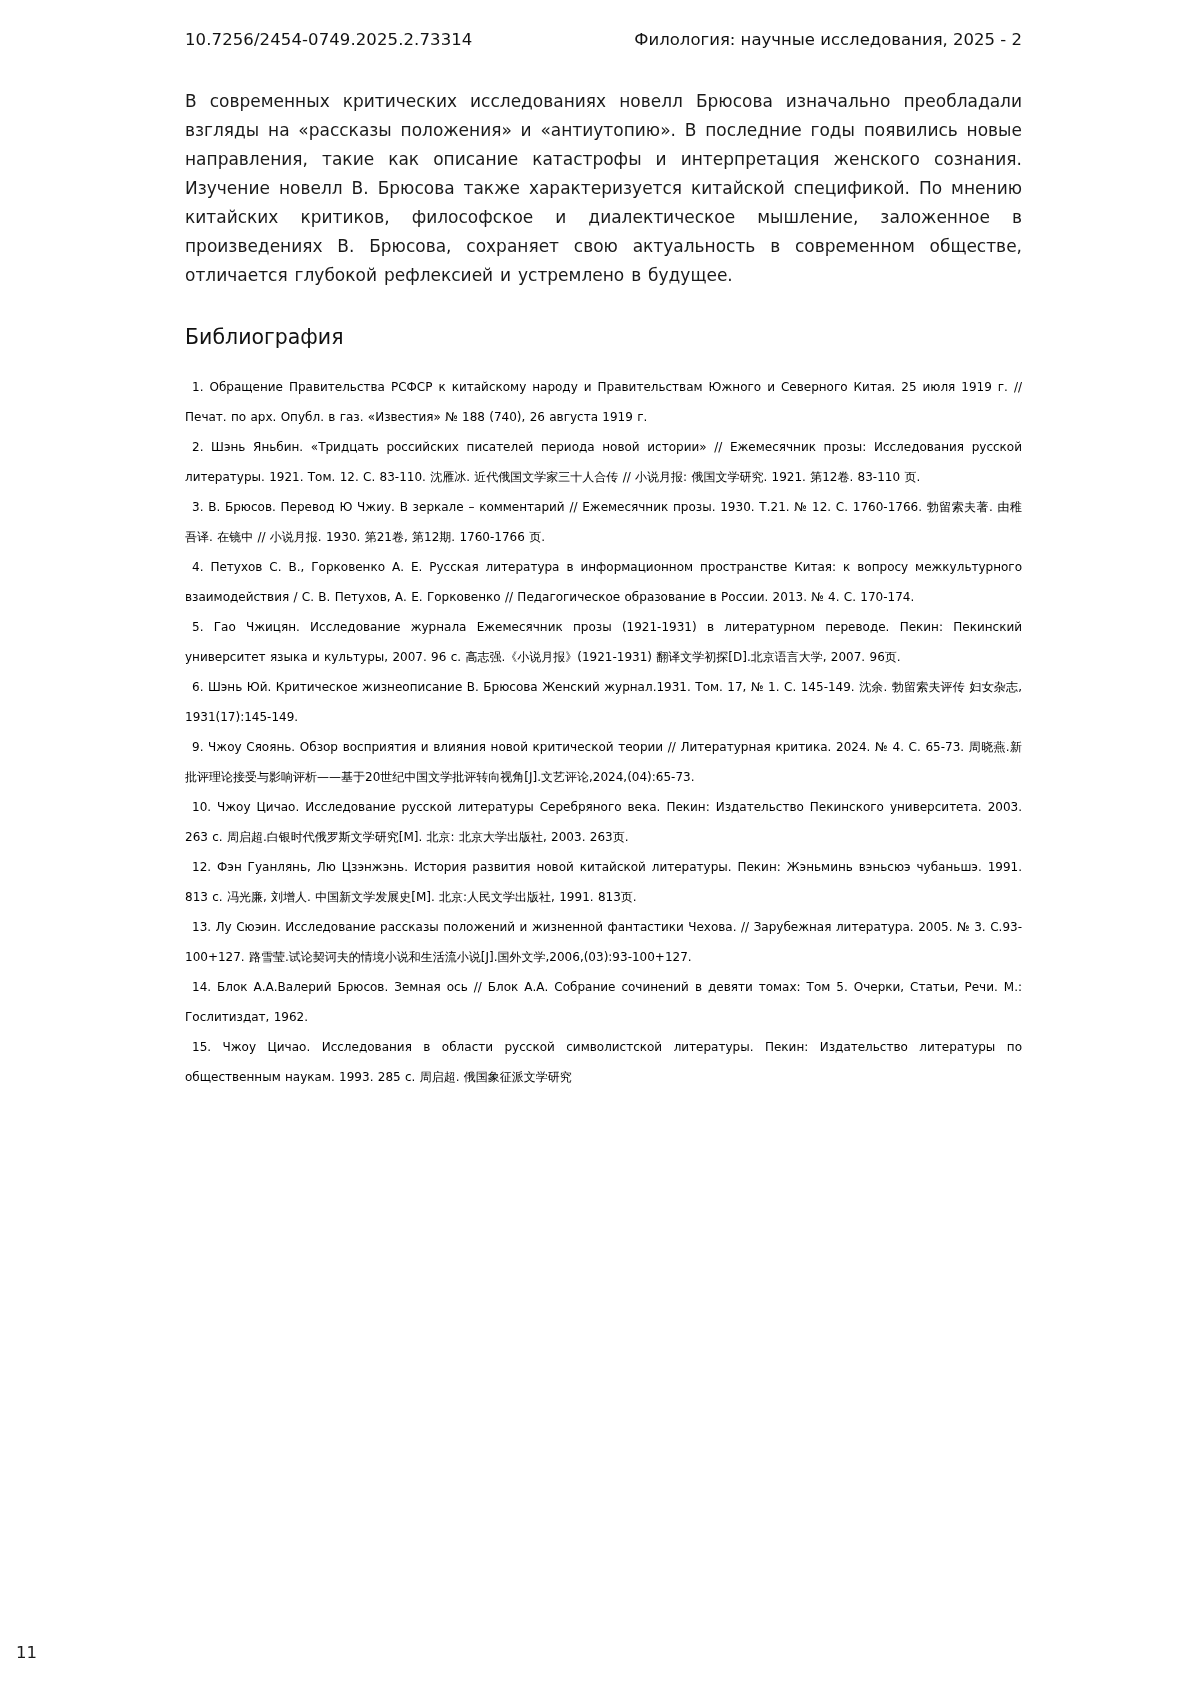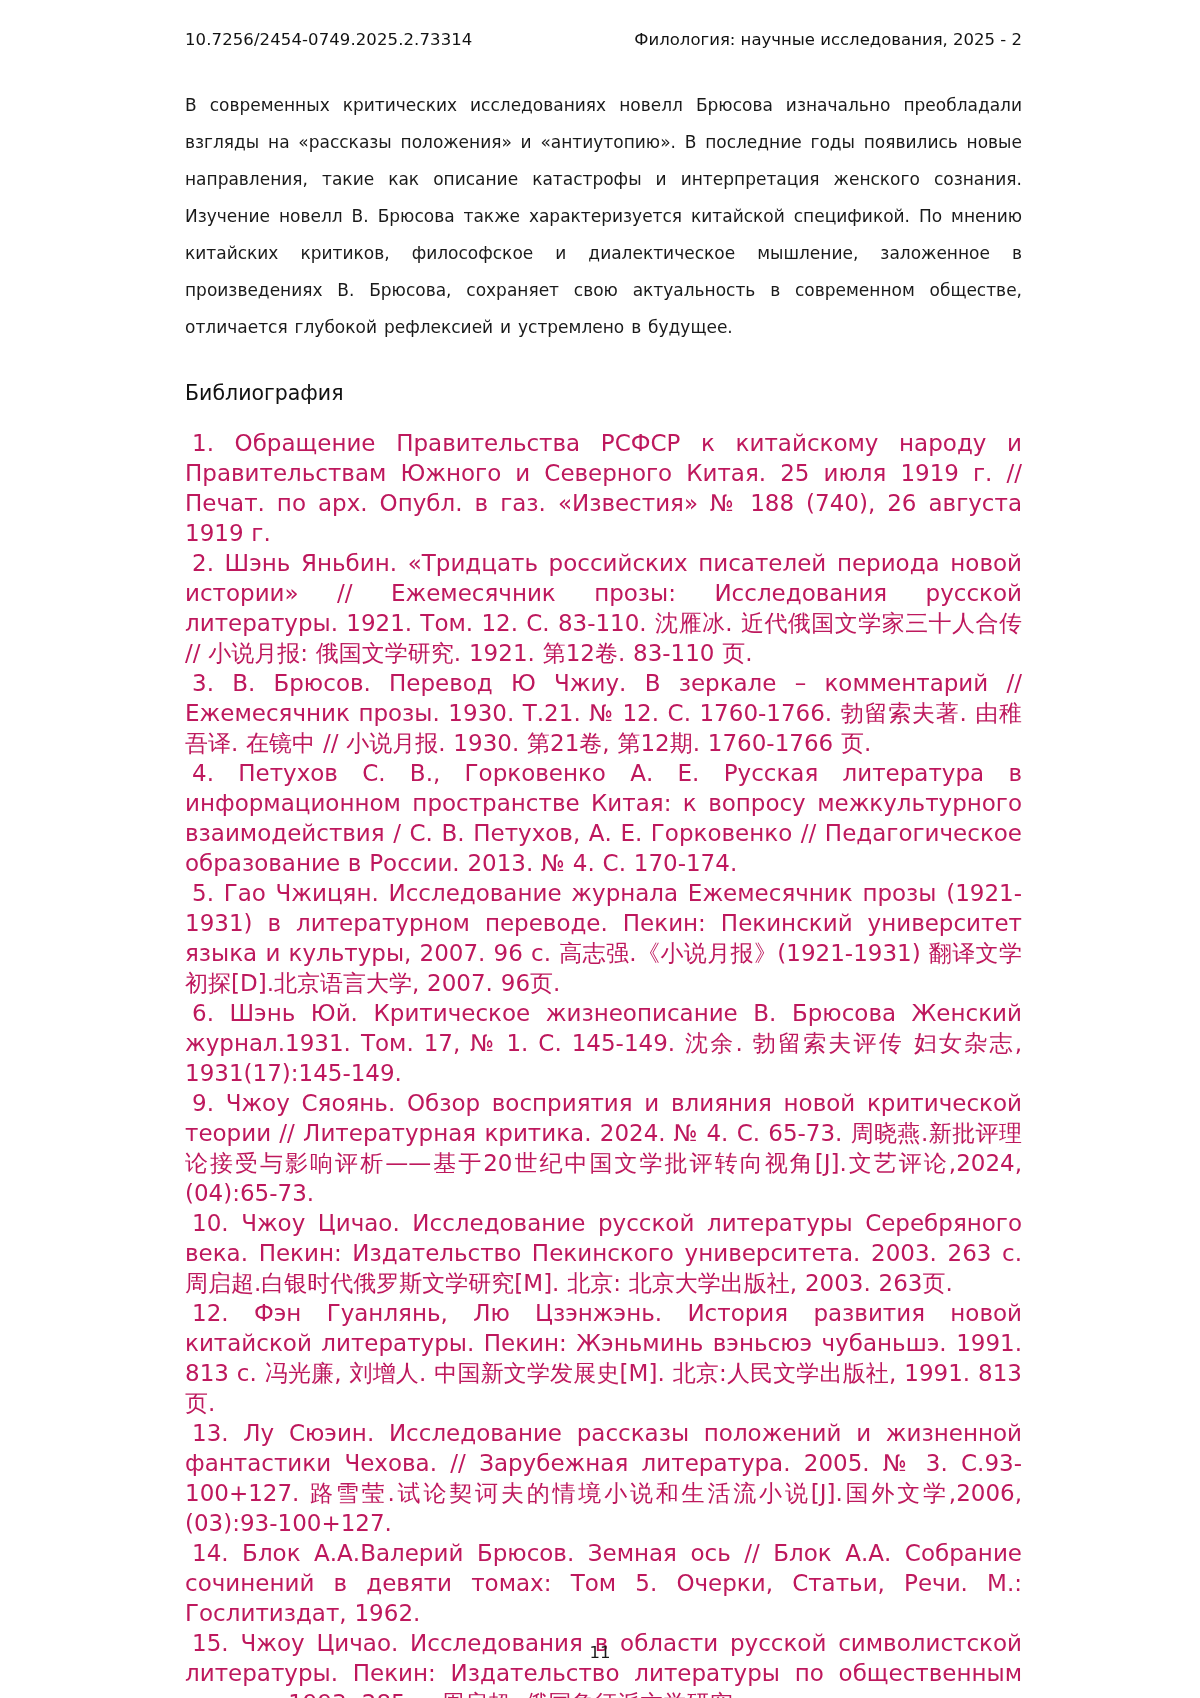--- a/index.html
+++ b/index.html
@@ -22,48 +22,47 @@
     justify-content: space-between;
     align-items: baseline;
     font-size: 16.5px;
     color: #121212;
   }
   .doi { letter-spacing: 0.1px; }
   .journal-title { text-align: right; }
   .lead-paragraph {
     margin-top: 38px;
     font-size: 17px;
-    line-height: 37px;
+    line-height: 29px;
     text-align: justify;
     color: #1a1a1a;
     word-spacing: 1.5px;
   }
   .bib-heading {
     margin-top: 35px;
     margin-bottom: 23px;
     font-size: 20.5px;
     font-weight: normal;
     color: #111111;
   }
   .bib-list {
-    font-size: 23px;
+    font-size: 12px;
     line-height: 30px;
-    color: #be185d;
+    color: #000000;
   }
   .bib-entry {
     text-align: justify;
     text-indent: 7px;
     word-spacing: 0.5px;
   }
   .page-footer {
     position: absolute;
-    left: 0;
+    left: 16px;
     right: 0;
     bottom: 36px;
-    text-align: center;
     font-size: 16.5px;
     color: #1a1a1a;
   }
 </style>
 </head>
 <body>
 
 <div class="page">
 
   <div class="page-header">

